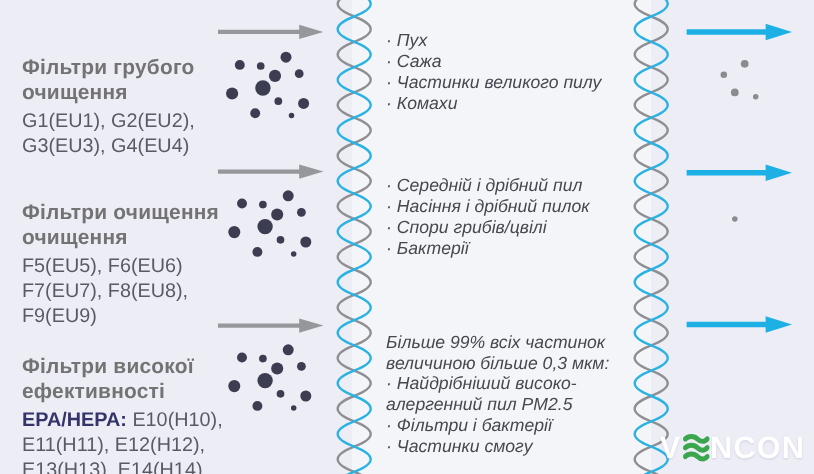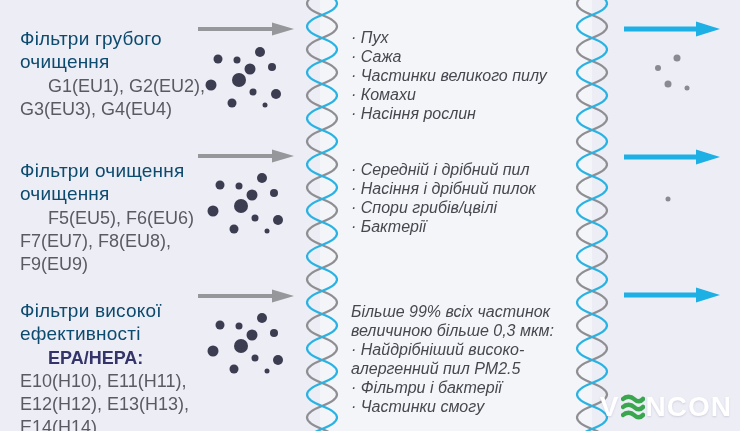--- a/index.html
+++ b/index.html
@@ -10,27 +10,28 @@
     font-family:"Liberation Sans", sans-serif;
   }
   .midband {
     position:absolute; left:320px; top:0; width:272px; height:431px;
     background:#f4f5f9;
   }
   .abs { position:absolute; }
 
   .left-block { width:198px; }
   .row-title {
-    font-size:19px; font-weight:normal; line-height:23px; color:#0c4a6e;
+    font-size:19px; font-weight:bold; line-height:23px; color:#737373;
     letter-spacing:0.2px;
+    margin-top:23px;
   }
   .row-codes {
     font-size:18px; line-height:23px; color:#5a5a63; margin-top:2px;
   }
-  .row-codes .bold-prefix { font-weight:bold; color:#34346a;margin-left:28px; }
+  .row-codes .bold-prefix { font-weight:bold; color:#34346a; }
 
   .mid-block { width:216px; font-size:16px; line-height:19px; color:#47474f;font-style:italic; }
   .mid-intro { margin:0; }
   .mid-list { list-style:none; }
   .mid-list li::before { content:"\00B7\00A0"; }
 
   svg { display:block; }
   .helix { position:absolute; top:0; }
 
   .logo {
@@ -100,21 +101,20 @@
       <use href="#dots"></use>
     </svg>
 
   <div class="abs mid-block" style="left:351px; top:28px">
     <p class="mid-intro"></p>
     <ul class="mid-list">
       <li>Пух</li>
       <li>Сажа</li>
       <li>Частинки великого пилу</li>
       <li>Комахи</li>
-      <li>Насіння рослин</li>
     </ul>
   </div>
 
   <svg class="abs" style="left:624px; top:20px" width="98" height="18">
       <use href="#blue-arrow"></use>
     </svg>
 
   <svg class="abs" style="left:645px; top:48px" width="52" height="48" fill="#8a8a90">
     <circle cx="13" cy="20" r="3"></circle>
       <circle cx="32" cy="10" r="3.5"></circle>

